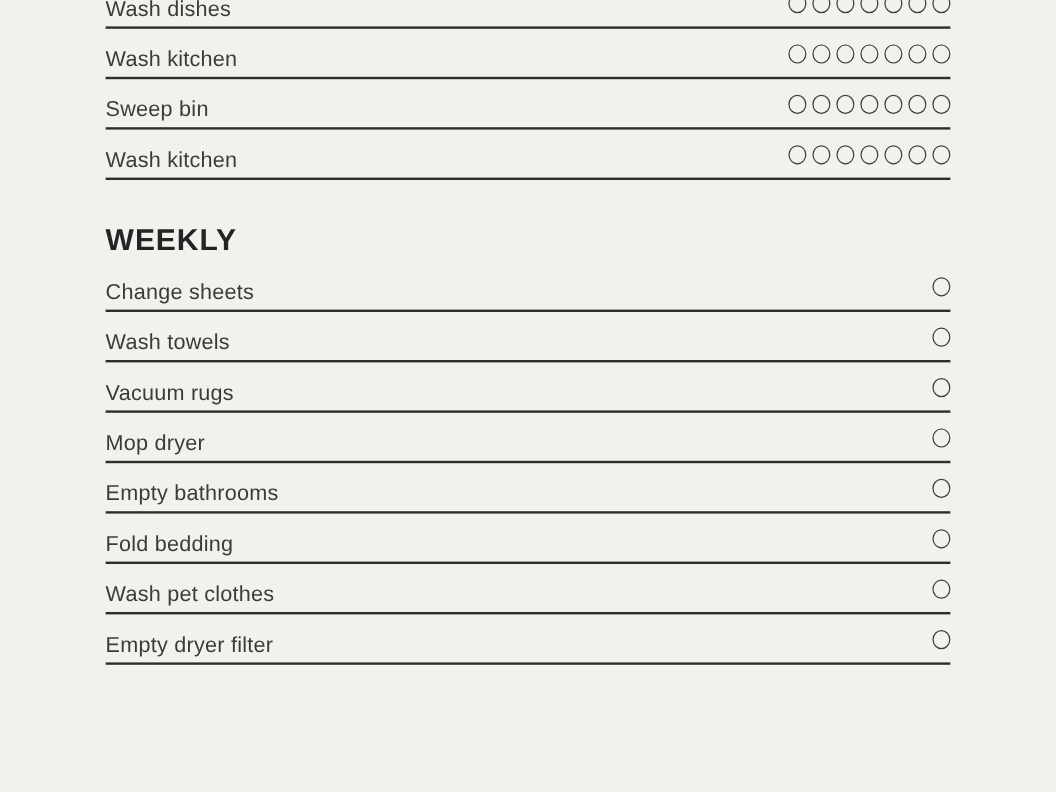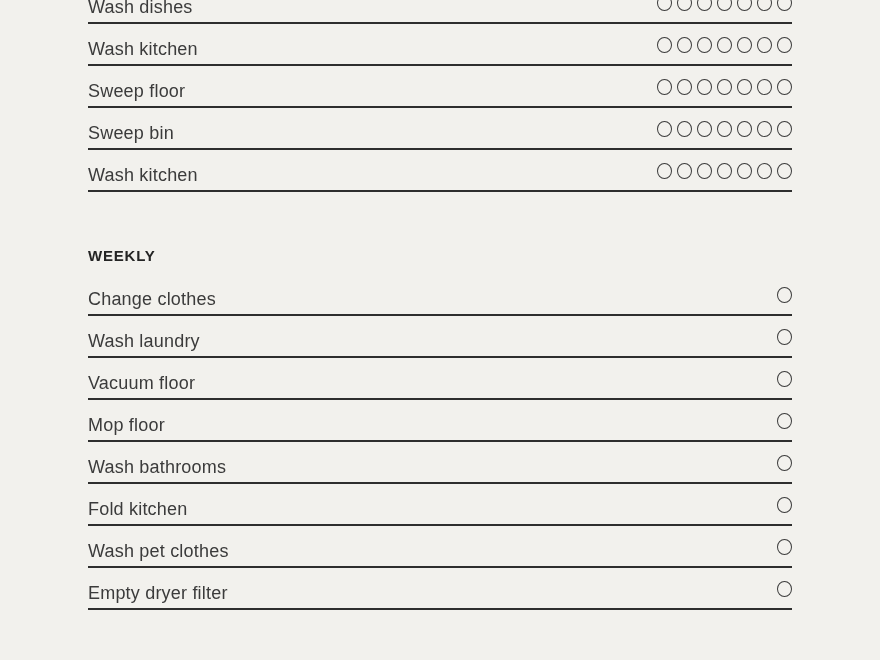--- a/index.html
+++ b/index.html
@@ -12,24 +12,24 @@
     background: var(--bg, #f2f1ed);
     font-family: "Liberation Sans", "DejaVu Sans", sans-serif;
   }
   .sheet {
     position: absolute;
     left: 88px;
     top: -18px;
     width: 704px;
   }
   .section-title {
-    margin: 52px 0 6px 0;
+    margin: 38px 0 6px 0;
     height: 24px;
     line-height: 24px;
-    font-size: 15px;
+    font-size: 25px;
     font-weight: bold;
     letter-spacing: 0.8px;
     color: var(--heading, #242424);
   }
   .row {
     position: relative;
     height: 42px;
     border-bottom: 2px solid var(--line, #2e2e2e);
   }
   .task-label {
@@ -83,32 +83,20 @@
             <span class="circle"></span>
             <span class="circle"></span>
             <span class="circle"></span>
             <span class="circle"></span>
             <span class="circle"></span>
             <span class="circle"></span>
             <span class="circle"></span>
           </span>
   </div>
 
-  <div class="row">
-    <span class="task-label">Sweep floor</span>
-    <span class="circles">
-            <span class="circle"></span>
-            <span class="circle"></span>
-            <span class="circle"></span>
-            <span class="circle"></span>
-            <span class="circle"></span>
-            <span class="circle"></span>
-            <span class="circle"></span>
-          </span>
-  </div>
 
   <div class="row">
     <span class="task-label">Sweep bin</span>
     <span class="circles">
             <span class="circle"></span>
             <span class="circle"></span>
             <span class="circle"></span>
             <span class="circle"></span>
             <span class="circle"></span>
             <span class="circle"></span>
@@ -128,56 +116,56 @@
             <span class="circle"></span>
           </span>
   </div>
 </div>
   </section>
 
   <section class="section">
     <h2 class="section-title">WEEKLY</h2>
     <div class="rows">
   <div class="row">
-    <span class="task-label">Change clothes</span>
+    <span class="task-label">Change sheets</span>
     <span class="circles">
             <span class="circle"></span>
           </span>
   </div>
 
   <div class="row">
-    <span class="task-label">Wash laundry</span>
+    <span class="task-label">Wash towels</span>
     <span class="circles">
             <span class="circle"></span>
           </span>
   </div>
 
   <div class="row">
-    <span class="task-label">Vacuum floor</span>
+    <span class="task-label">Vacuum rugs</span>
     <span class="circles">
             <span class="circle"></span>
           </span>
   </div>
 
   <div class="row">
-    <span class="task-label">Mop floor</span>
+    <span class="task-label">Mop dryer</span>
     <span class="circles">
             <span class="circle"></span>
           </span>
   </div>
 
   <div class="row">
-    <span class="task-label">Wash bathrooms</span>
+    <span class="task-label">Empty bathrooms</span>
     <span class="circles">
             <span class="circle"></span>
           </span>
   </div>
 
   <div class="row">
-    <span class="task-label">Fold kitchen</span>
+    <span class="task-label">Fold bedding</span>
     <span class="circles">
             <span class="circle"></span>
           </span>
   </div>
 </div>
   </section>
 
   <section class="section">
     <div class="rows">
   <div class="row">

